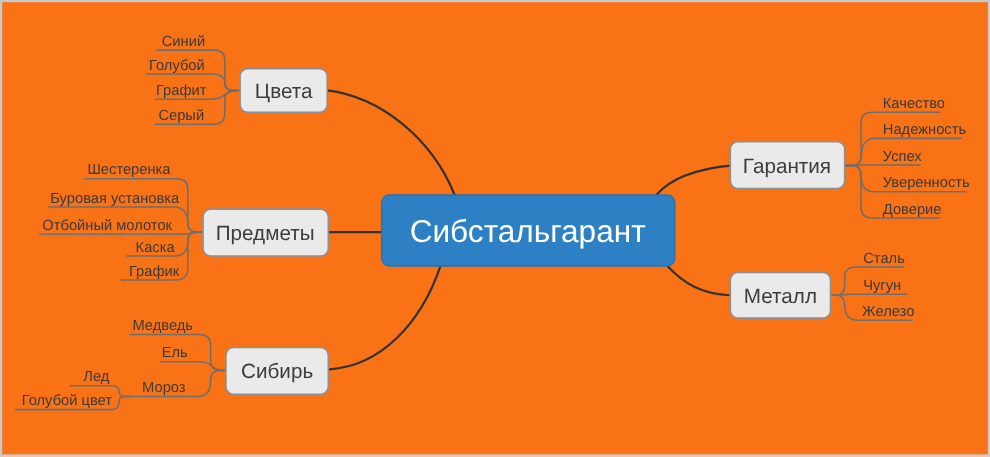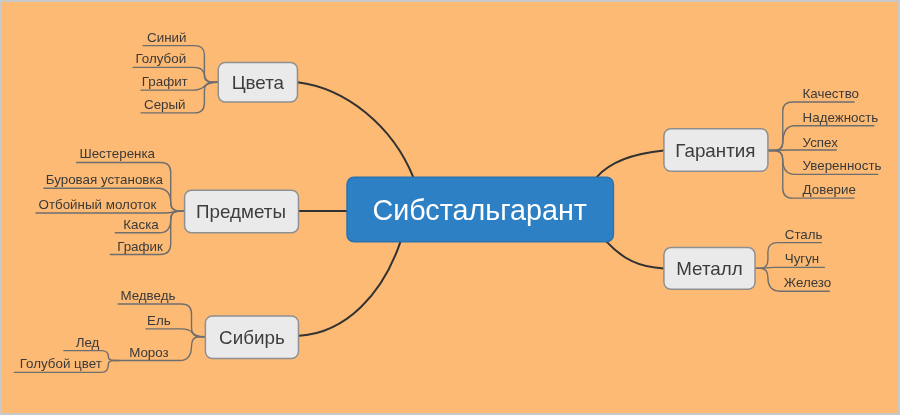--- a/index.html
+++ b/index.html
@@ -1,20 +1,20 @@
 <!DOCTYPE html>
 <html><head>
 <meta charset="utf-8">
 <style>
   html, body { margin: 0; padding: 0; background: #ffffff; }
   .frame {
     width: 900px; height: 415px;
     box-sizing: border-box;
     border: 2px solid #c9c9c9;
-    background: #fdba74;
+    background: #f97316;
     overflow: hidden;
   }
   svg { display: block; }
   text {
     font-family: "Liberation Sans", "DejaVu Sans", sans-serif;
     user-select: none;
   }
   .branch-line { stroke: #323232; stroke-width: 2; fill: none; stroke-linecap: round; }
   .child-line  { stroke: #6e6e6e; stroke-width: 1.4; fill: none; stroke-linecap: round; }
   .node-box    { stroke-width: 1.5; }

